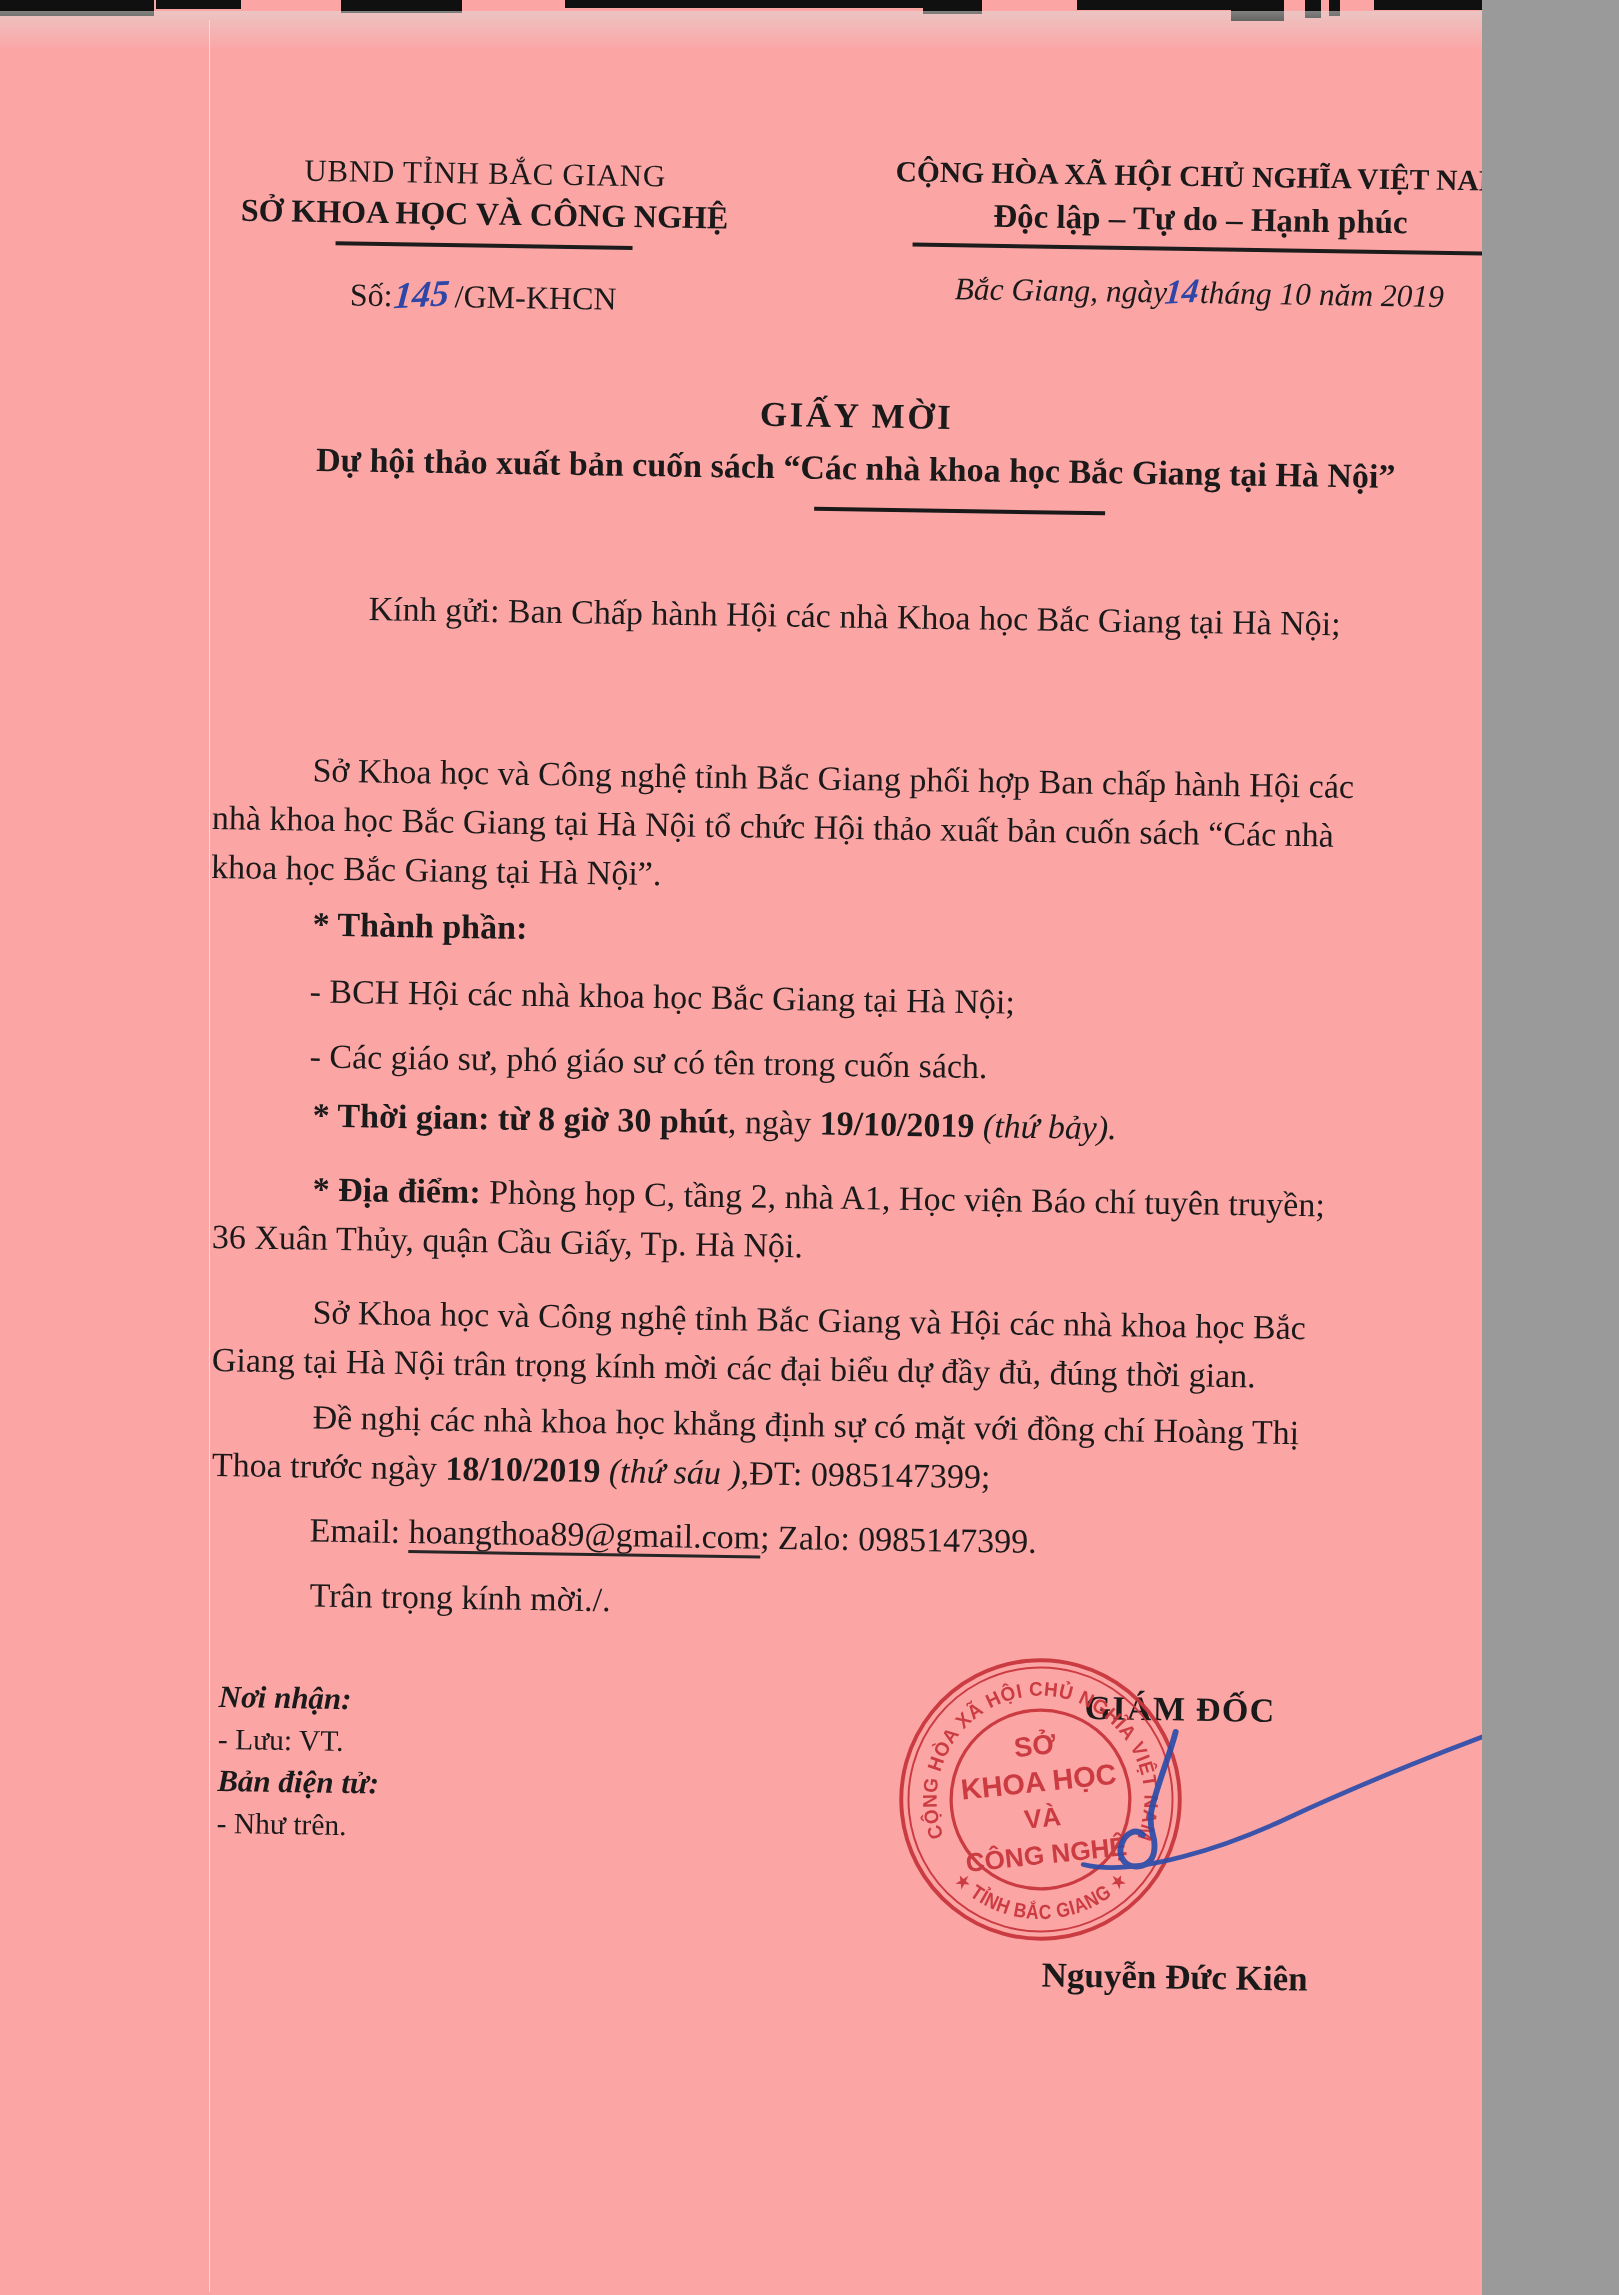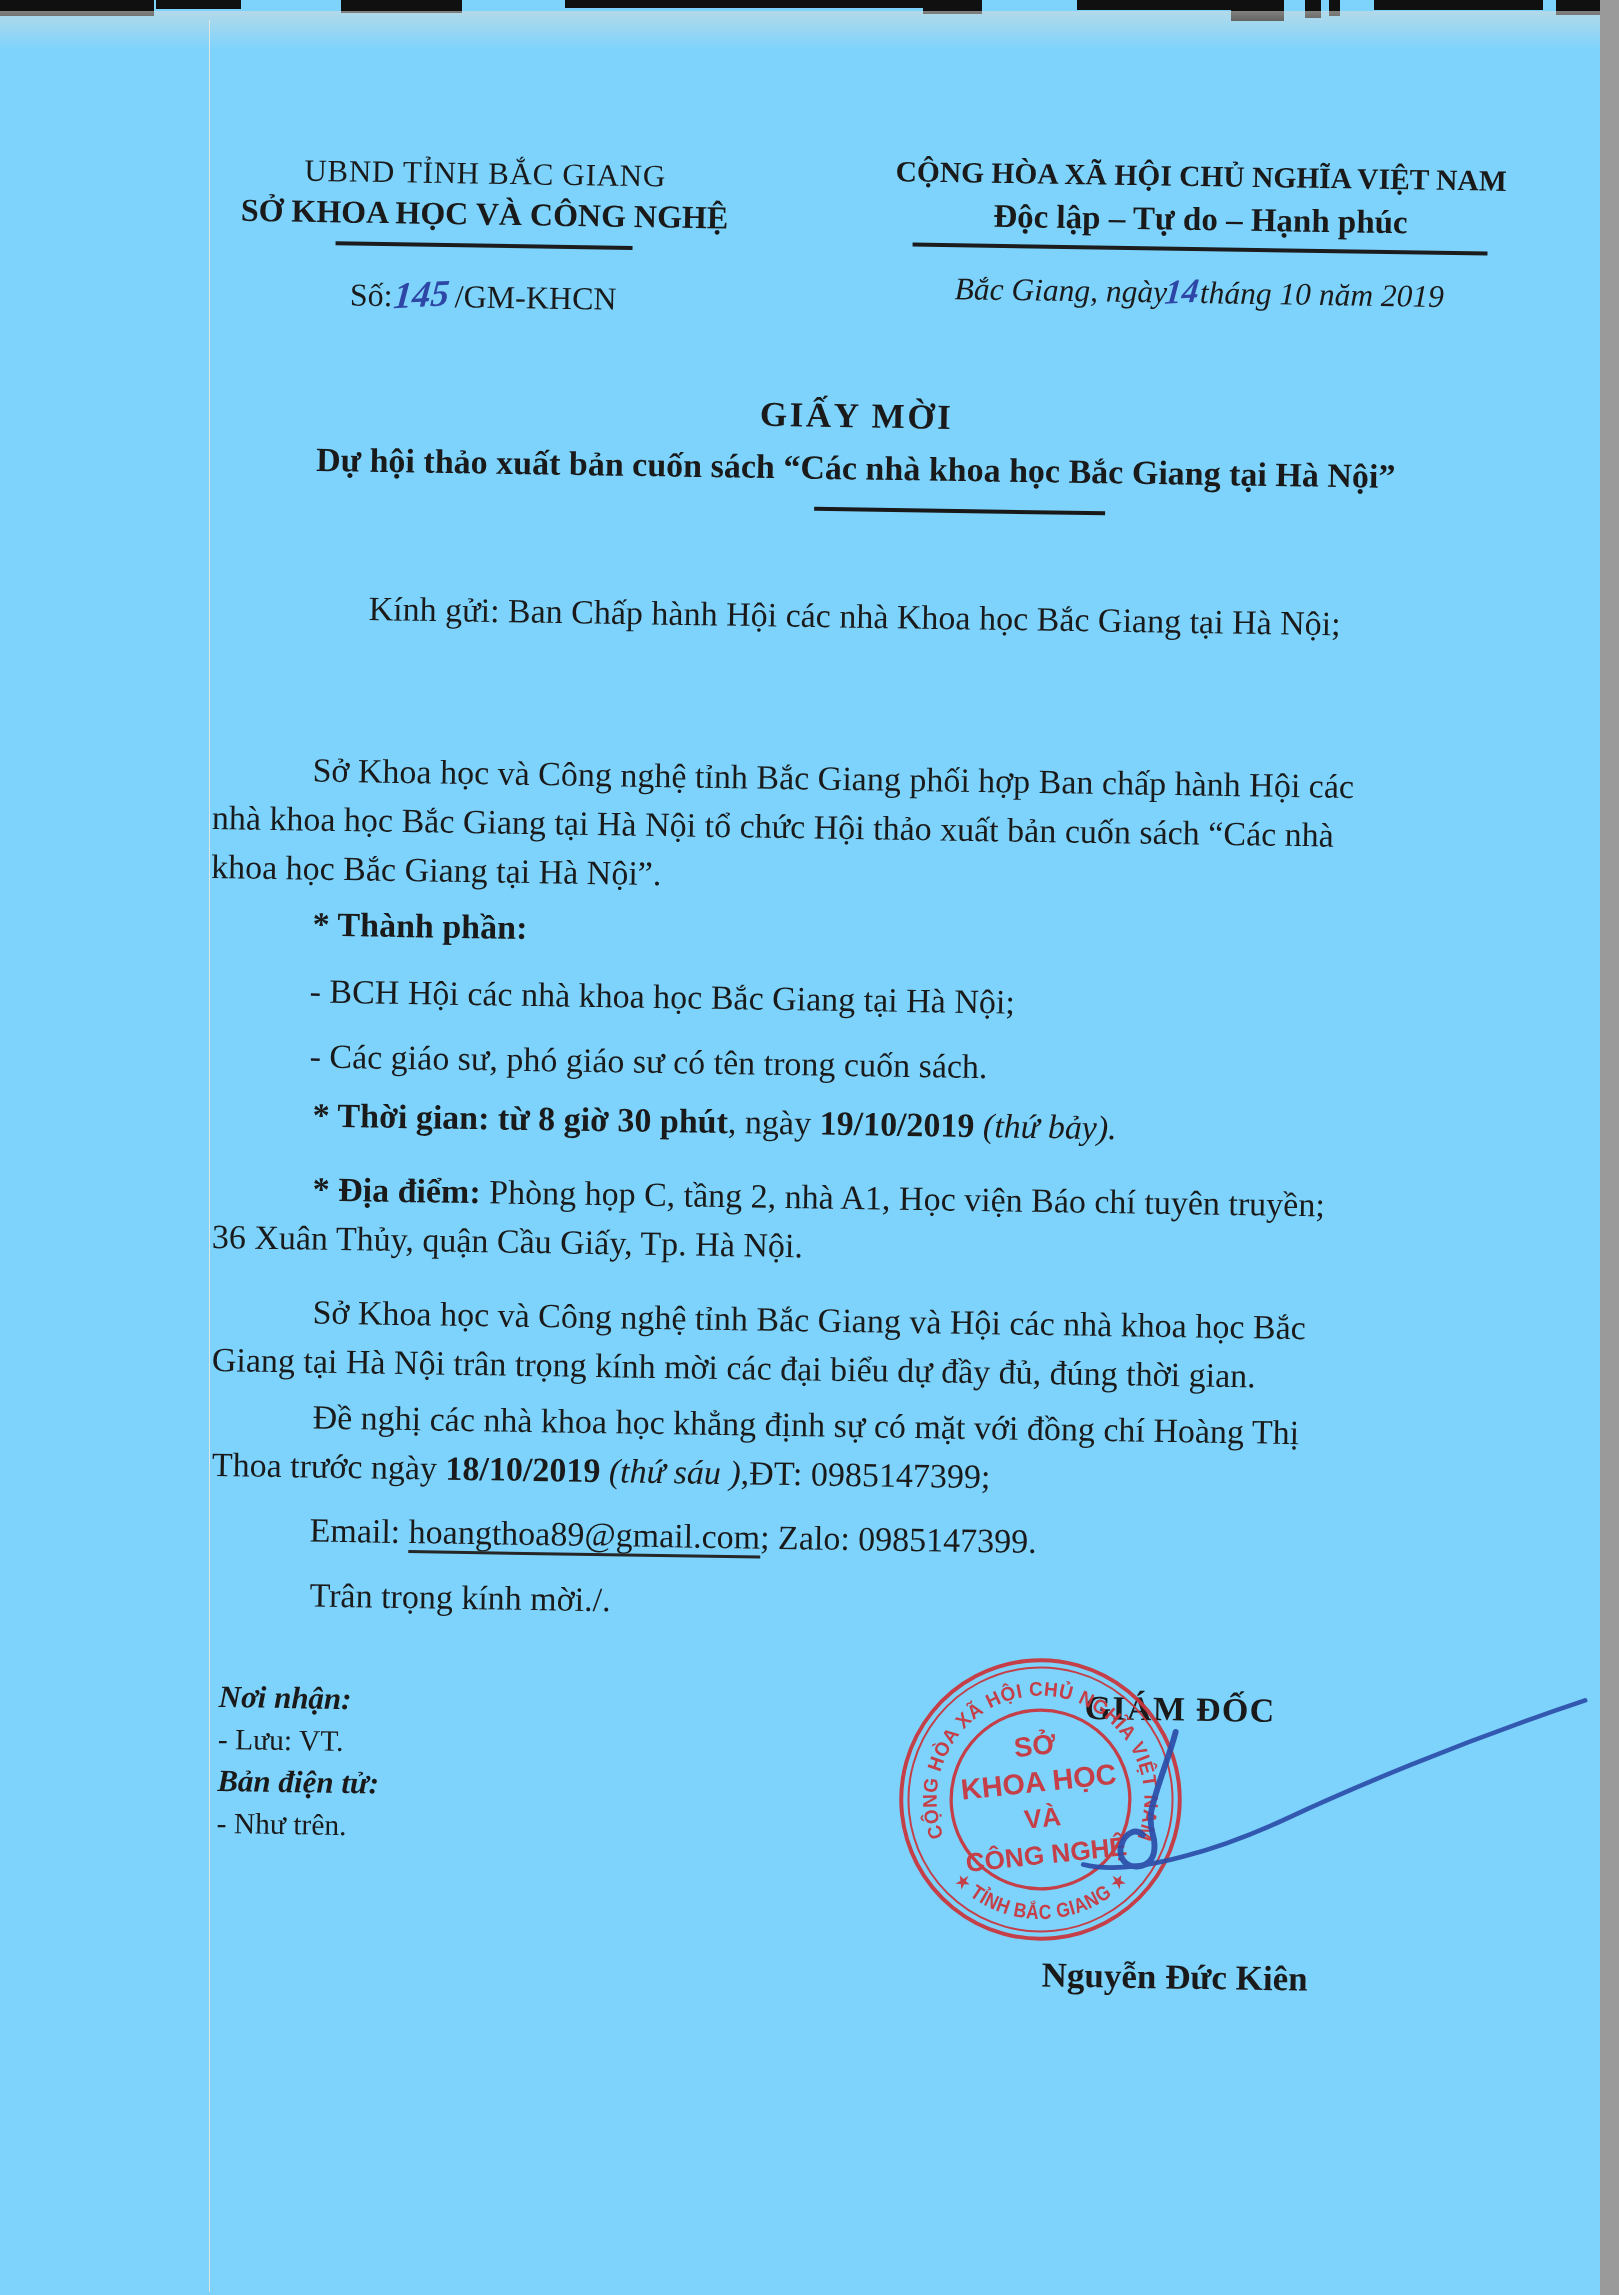--- a/index.html
+++ b/index.html
@@ -1,19 +1,19 @@
 <!DOCTYPE html>
 <html style="font-size:10.5px"><head>
 <meta charset="utf-8">
 <style>
   html,body{margin:0;padding:0;background:#9a9a9a;}
   .page{
     position:relative;
-    width:1600px;height:2295px;
-    background:#7dd3fc;
+    width:1482px;height:2295px;
+    background:#fca5a5;
     overflow:hidden;
     font-family:"Liberation Serif","DejaVu Serif",serif;
     color:#1a1a1a;
   }
   .tilt{transform:rotate(0.9deg);transform-origin:0 0;}
 
   
   .artifact{position:absolute;background:#101010;}
   .top-shade{position:absolute;left:0;top:10.5px;width:1620px;height:39px;
     background:linear-gradient(#dededa,rgba(255,255,255,0));opacity:.55;}

